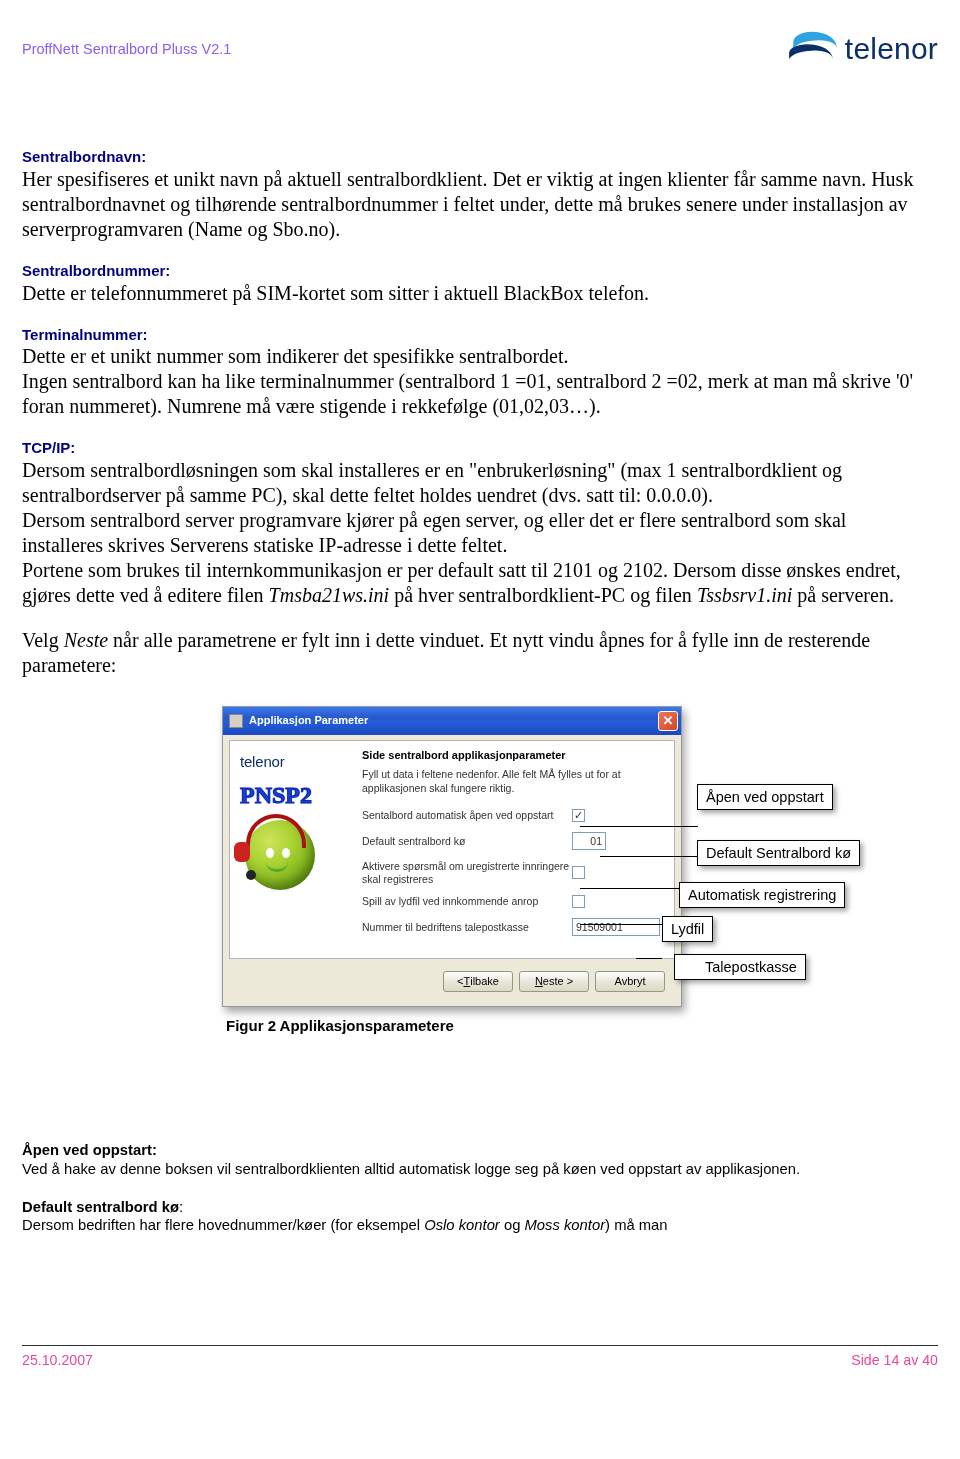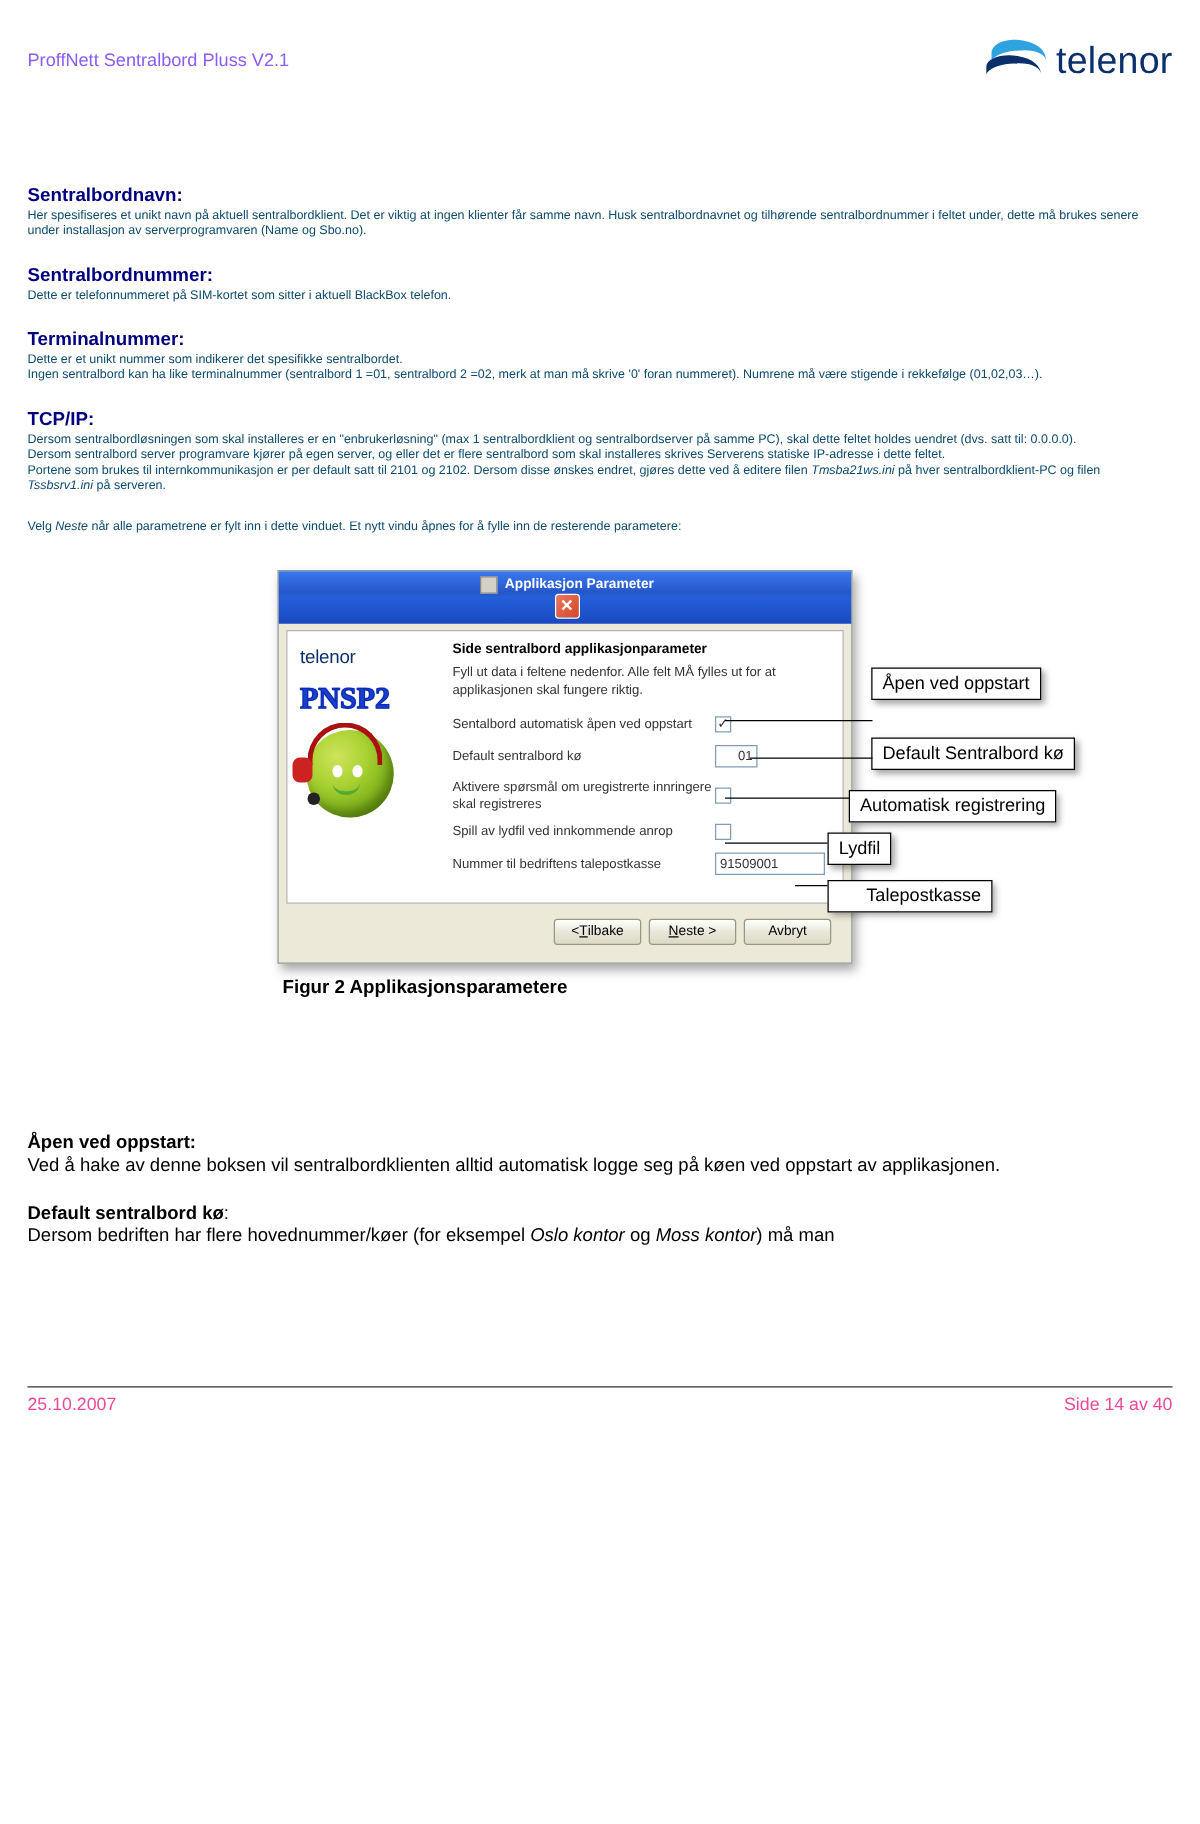--- a/index.html
+++ b/index.html
@@ -35,23 +35,24 @@
     font-weight: normal;
     letter-spacing: 0.2px;
   }
   .section-heading {
     color: #000080;
     font-weight: bold;
     font-size: 15px;
     margin: 16px 0 0 0;
   }
   .body-text {
-    color: #0c4a6e;
-    font-size: 10px;
+    color: #000000;
+    font-size: 20px;
     margin: 0 0 0 0;
+    font-family: Liberation Serif, serif;
   }
   .block { margin-bottom: 20px; max-width: 905px; }
   .ital { font-style: italic; }
 
   
   .figure-wrap {
     position: relative;
     margin: 28px 0 0 200px;
     width: 640px;
   }
@@ -64,21 +65,20 @@
     font-size: 11px;
   }
   .titlebar {
     background: linear-gradient(to bottom, #3b78ef 0%, #2557c9 40%, #255fd9 50%, #1a49c0 100%);
     color: #fff;
     display: flex;
     align-items: center;
     justify-content: space-between;
     padding: 4px 3px 4px 6px;
     font-weight: bold;
-    flex-direction: column;
   }
   .titlebar-left { display: flex; align-items: center; gap: 6px; }
   .titlebar-icon {
     width: 14px; height: 14px; background: #d4d0c8; border:1px solid #888;
   }
   .close-btn {
     width: 20px; height: 20px;
     background: linear-gradient(to bottom right, #ef765b, #d24726);
     border: 1px solid #fff;
     display: flex; align-items: center; justify-content: center;
@@ -355,21 +355,21 @@
 
   <div class="callout" style="left:475px; top:134px;">Default Sentralbord kø</div>
   <div class="callout-line" style="left:378px; top:150px; width:98px;"></div>
 
   <div class="callout" style="left:457px; top:176px;">Automatisk registrering</div>
   <div class="callout-line" style="left:358px; top:182px; width:100px;"></div>
 
   <div class="callout" style="left:440px; top:210px;">Lydfil</div>
   <div class="callout-line" style="left:358px; top:218px; width:82px;"></div>
 
-  <div class="callout" style="left:440px; top:248px;padding-left:30px;">Talepostkasse</div>
+  <div class="callout" style="left:452px; top:248px;padding-left:30px;">Talepostkasse</div>
   <div class="callout-line" style="left:414px; top:252px; width:26px;"></div>
 
   <div class="figure-caption">Figur 2 Applikasjonsparametere</div>
 </div>
 
 <div class="block bottom-block">
   <div class="black bold">Åpen ved oppstart:</div>
   <div class="black">Ved å hake av denne boksen vil sentralbordklienten alltid automatisk logge seg på køen ved oppstart av applikasjonen.</div>
 </div>
 

